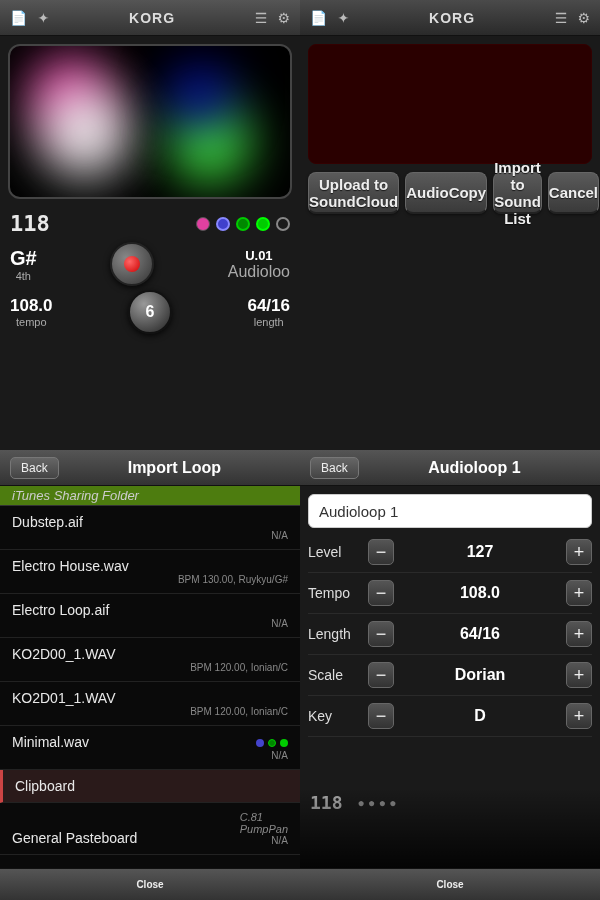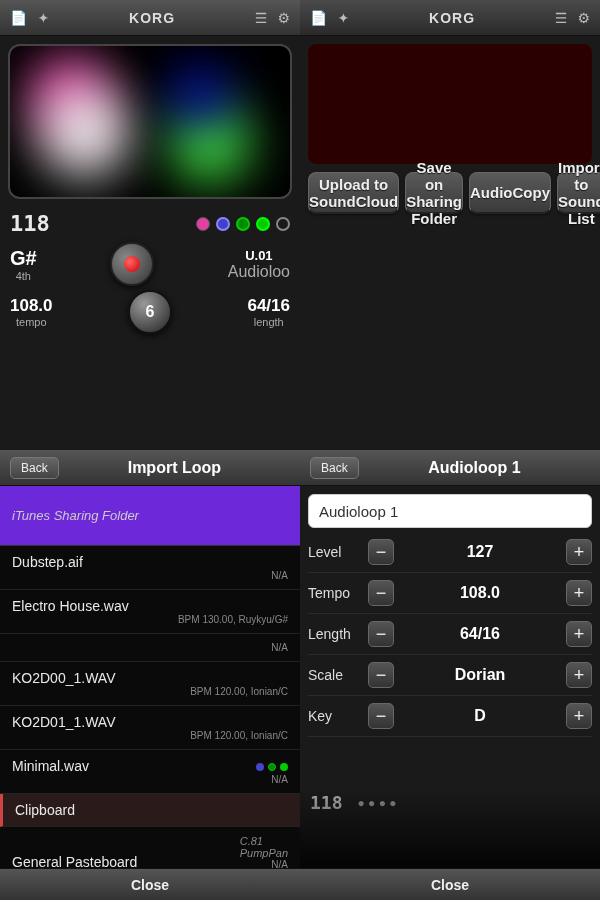--- a/index.html
+++ b/index.html
@@ -240,39 +240,39 @@
       display: flex;
       gap: 4px;
       align-items: center;
       margin-top: 2px;
     }
     .small-dot {
       width: 8px; height: 8px;
       border-radius: 50%;
     }
     .file-header-item {
-      padding: 22px 12px;
+      padding: 2px 12px;
       border-bottom: 1px solid #333;
-      background: #6d28d9;
+      background: #4d7c0f;
     }
     .file-header-item .file-name { color: #ccc; font-size: 13px; font-style: italic; }
     .clipboard-item {
       background: #2a1a1a;
       border-left: 3px solid #cc4444;
     }
     .panel-close-btn {
       height: 32px;
       background: linear-gradient(to bottom, #555, #333);
       display: flex;
       align-items: center;
       justify-content: center;
       border-top: 1px solid #111;
       cursor: pointer;
       color: #eee;
-      font-size: 14px;
+      font-size: 10px;
       font-weight: bold;
     }
 
     
     #q4 {
       background: #1a1a1a;
       display: flex;
       flex-direction: column;
     }
     .name-input-area {
@@ -419,21 +419,20 @@
     <div class="top-bar-icons">
       <span class="tb-icon">☰</span>
       <span class="tb-icon">⚙</span>
     </div>
   </div>
 
   <div class="preview-area"></div>
 
   <div class="menu-buttons">
     <button class="menu-btn">Upload to SoundCloud</button>
-    <button class="menu-btn">Save on Sharing Folder</button>
     <button class="menu-btn">AudioCopy</button>
     <button class="menu-btn">Import to Sound List</button>
     <button class="menu-btn">Cancel</button>
   </div>
 </div>
 
 <div id="q3" class="quadrant">
   <div class="panel-top-bar">
     <button class="back-btn">Back</button>
     <span class="panel-title">Import Loop</span>
@@ -445,20 +444,21 @@
     </div>
     <div class="file-item">
       <div class="file-name">Dubstep.aif</div>
       <div class="file-meta">N/A</div>
     </div>
     <div class="file-item">
       <div class="file-name">Electro House.wav</div>
       <div class="file-meta">BPM 130.00, Ruykyu/G#</div>
     </div>
     <div class="file-item">
+      <div class="file-name">Electro Loop.aif</div>
       <div class="file-meta">N/A</div>
     </div>
     <div class="file-item">
       <div class="file-name">KO2D00_1.WAV</div>
       <div class="file-meta">BPM 120.00, Ionian/C</div>
     </div>
     <div class="file-item">
       <div class="file-name">KO2D01_1.WAV</div>
       <div class="file-meta">BPM 120.00, Ionian/C</div>
     </div>

